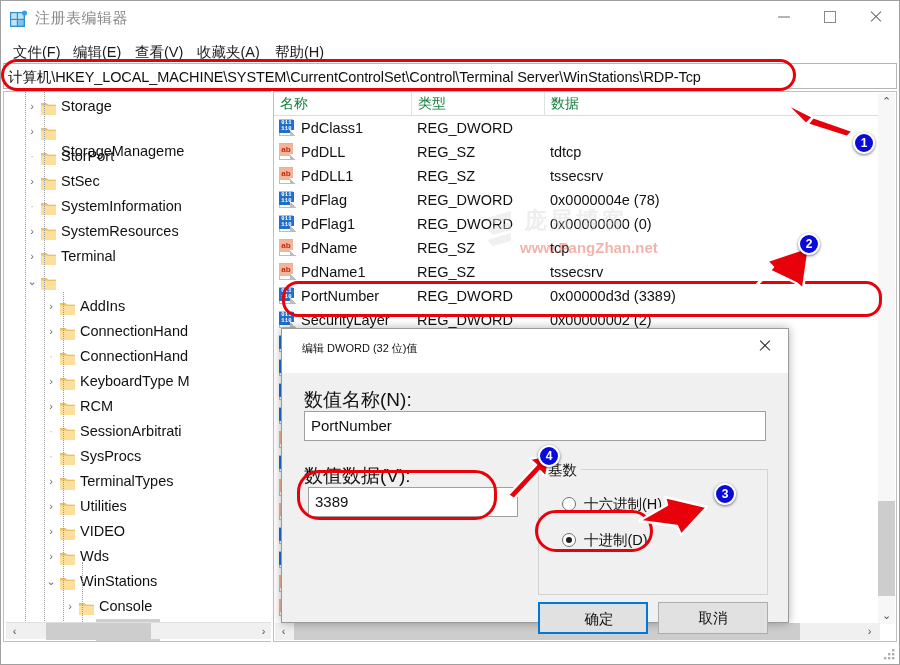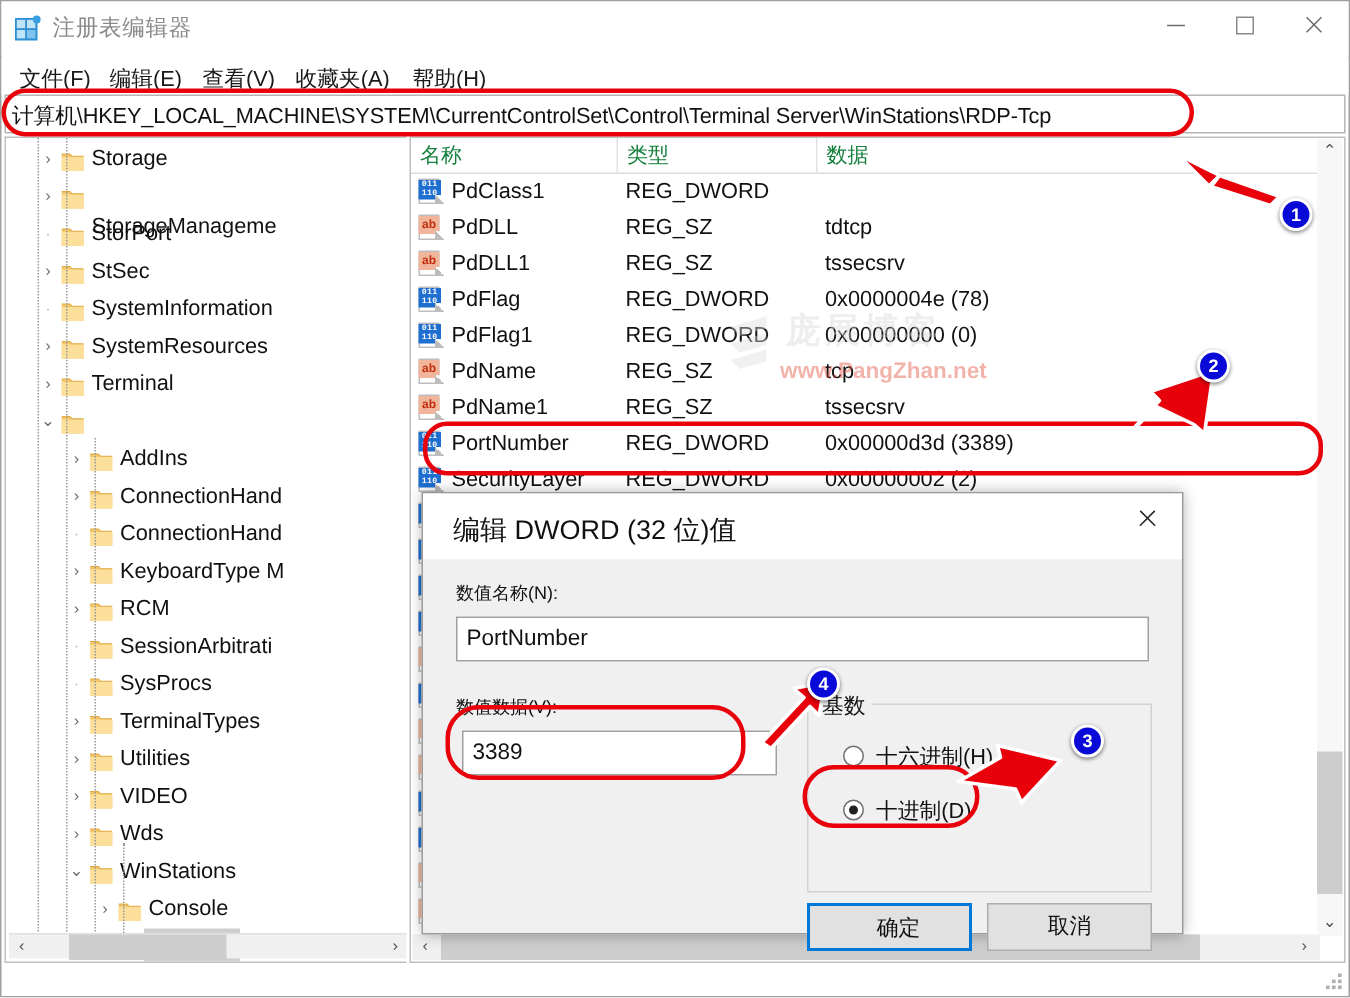--- a/index.html
+++ b/index.html
@@ -170,33 +170,33 @@
   
   .dialog{
     position:absolute;left:280px;top:327px;width:508px;height:295px;
     background:#f0f0f0;border:1px solid #9a9a9a;box-sizing:border-box;
     box-shadow:0 0 9px rgba(0,0,0,.30);
   }
   .dlg-title{
     position:absolute;left:0;top:0;width:506px;height:44px;background:#ffffff;
   }
   .dlg-title-text{
-    position:absolute;left:20px;top:12px;font-size:18px;color:#111;white-space:nowrap;
+    position:absolute;left:20px;top:12px;font-size:11px;color:#111;white-space:nowrap;
   }
   .dlg-close{
     position:absolute;right:0;top:0;width:46px;height:32px;
   }
   .dlg-close .g{position:absolute;left:16px;top:10px;width:14px;height:14px;}
   .dlg-close .g:before,.dlg-close .g:after{
     content:"";position:absolute;left:0;top:6px;width:14px;height:1.3px;background:#222;
   }
   .dlg-close .g:before{transform:rotate(45deg);}
   .dlg-close .g:after{transform:rotate(-45deg);}
   .dlg-body{position:absolute;left:0;top:44px;width:506px;height:249px;background:#f0f0f0;}
-  .flabel{position:absolute;font-size:12px;color:#111;white-space:nowrap;}
+  .flabel{position:absolute;font-size:19px;color:#111;white-space:nowrap;}
   .finput{
     position:absolute;background:#ffffff;border:1px solid #a0a0a0;box-sizing:border-box;
     font-size:15px;color:#111;padding:3px 6px;font-family:"Liberation Sans",sans-serif;
   }
   .groupbox{
     position:absolute;border:1px solid #d2d2d2;box-sizing:border-box;
   }
   .group-title{
     position:absolute;font-size:14.5px;color:#111;background:#f0f0f0;padding:0 4px;
     white-space:nowrap;

